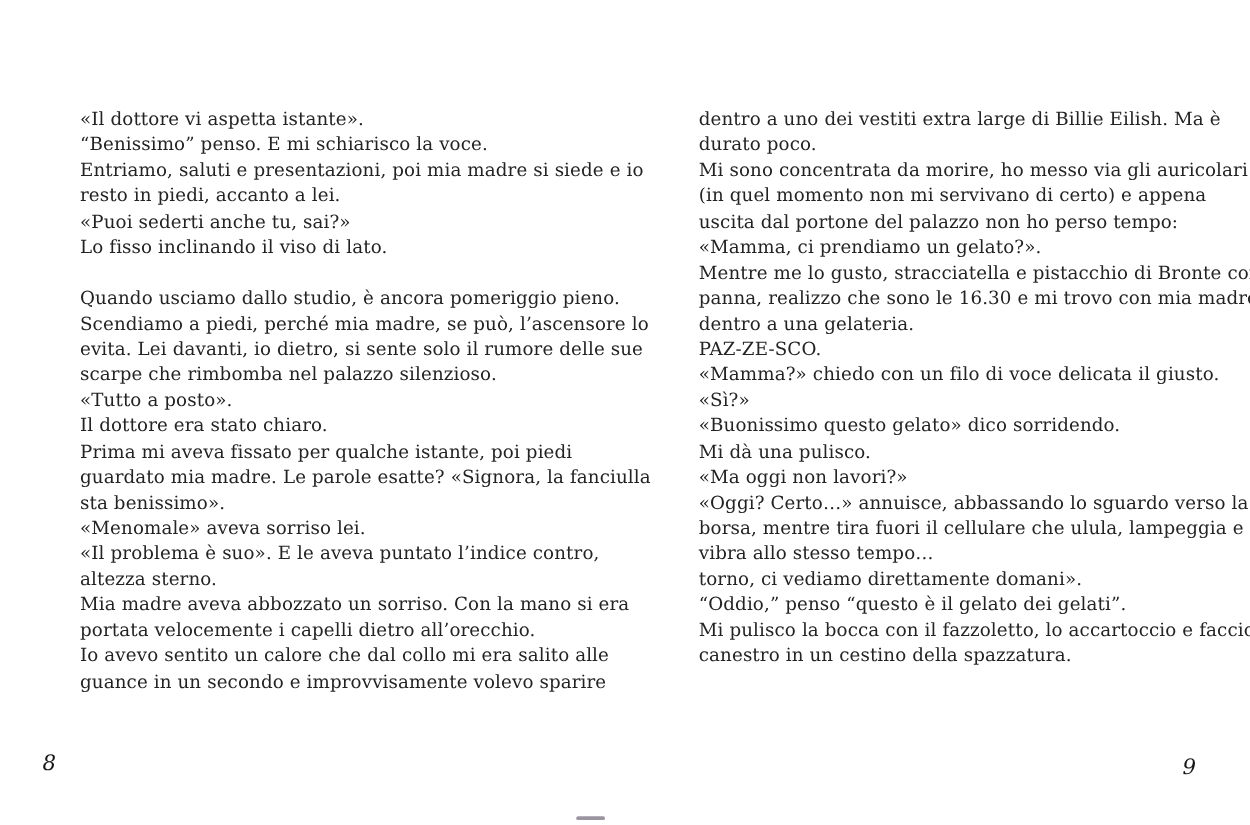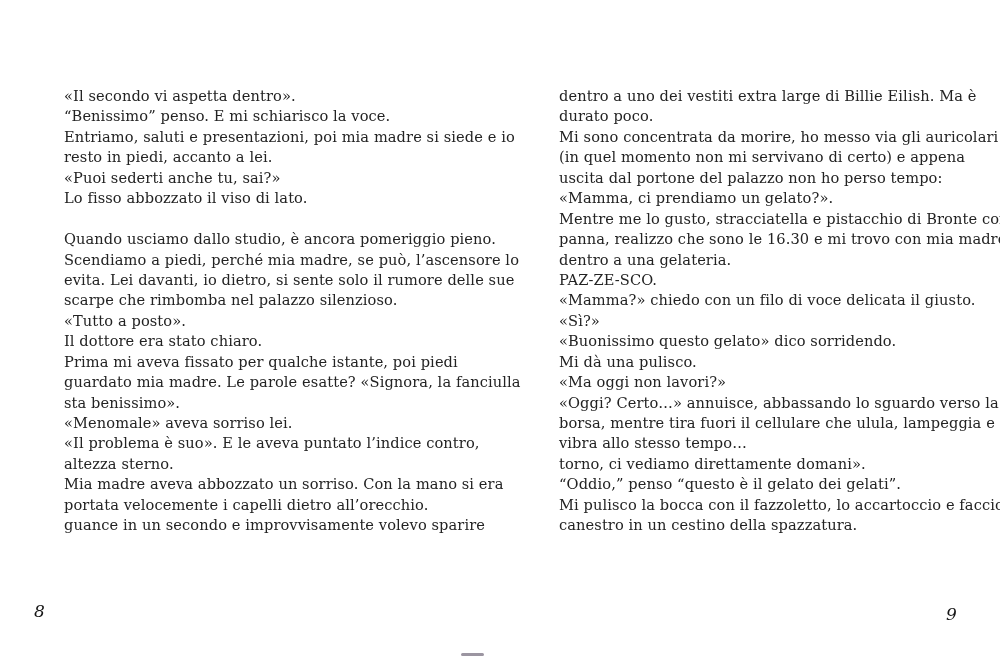--- a/index.html
+++ b/index.html
@@ -48,41 +48,42 @@
     border-radius: 1.5px;
     background: #9b95a1;
   }
 </style>
 </head>
 <body>
 
 <div class="spread">
 
   <div class="page-column left">
-      <div class="line">«Il secondo vi aspetta dentro».</div>
+      <div class="line">«Il dottore vi aspetta istante».</div>
       <div class="line">“Benissimo” penso. E mi schiarisco la voce.</div>
       <div class="line">Entriamo, saluti e presentazioni, poi mia madre si siede e io</div>
       <div class="line">resto in piedi, accanto a lei.</div>
       <div class="line">«Puoi sederti anche tu, sai?»</div>
-      <div class="line">Lo fisso abbozzato il viso di lato.</div>
+      <div class="line">Lo fisso inclinando il viso di lato.</div>
       <div class="line blank"></div>
       <div class="line">Quando usciamo dallo studio, è ancora pomeriggio pieno.</div>
       <div class="line">Scendiamo a piedi, perché mia madre, se può, l’ascensore lo</div>
       <div class="line">evita. Lei davanti, io dietro, si sente solo il rumore delle sue</div>
       <div class="line">scarpe che rimbomba nel palazzo silenzioso.</div>
       <div class="line">«Tutto a posto».</div>
       <div class="line">Il dottore era stato chiaro.</div>
       <div class="line">Prima mi aveva fissato per qualche istante, poi piedi</div>
       <div class="line">guardato mia madre. Le parole esatte? «Signora, la fanciulla</div>
       <div class="line">sta benissimo».</div>
       <div class="line">«Menomale» aveva sorriso lei.</div>
       <div class="line">«Il problema è suo». E le aveva puntato l’indice contro,</div>
       <div class="line">altezza sterno.</div>
       <div class="line">Mia madre aveva abbozzato un sorriso. Con la mano si era</div>
       <div class="line">portata velocemente i capelli dietro all’orecchio.</div>
+      <div class="line">Io avevo sentito un calore che dal collo mi era salito alle</div>
       <div class="line">guance in un secondo e improvvisamente volevo sparire</div>
     </div>
 
   <div class="page-column right">
       <div class="line">dentro a uno dei vestiti extra large di Billie Eilish. Ma è</div>
       <div class="line">durato poco.</div>
       <div class="line">Mi sono concentrata da morire, ho messo via gli auricolari</div>
       <div class="line">(in quel momento non mi servivano di certo) e appena</div>
       <div class="line">uscita dal portone del palazzo non ho perso tempo:</div>
       <div class="line">«Mamma, ci prendiamo un gelato?».</div>

